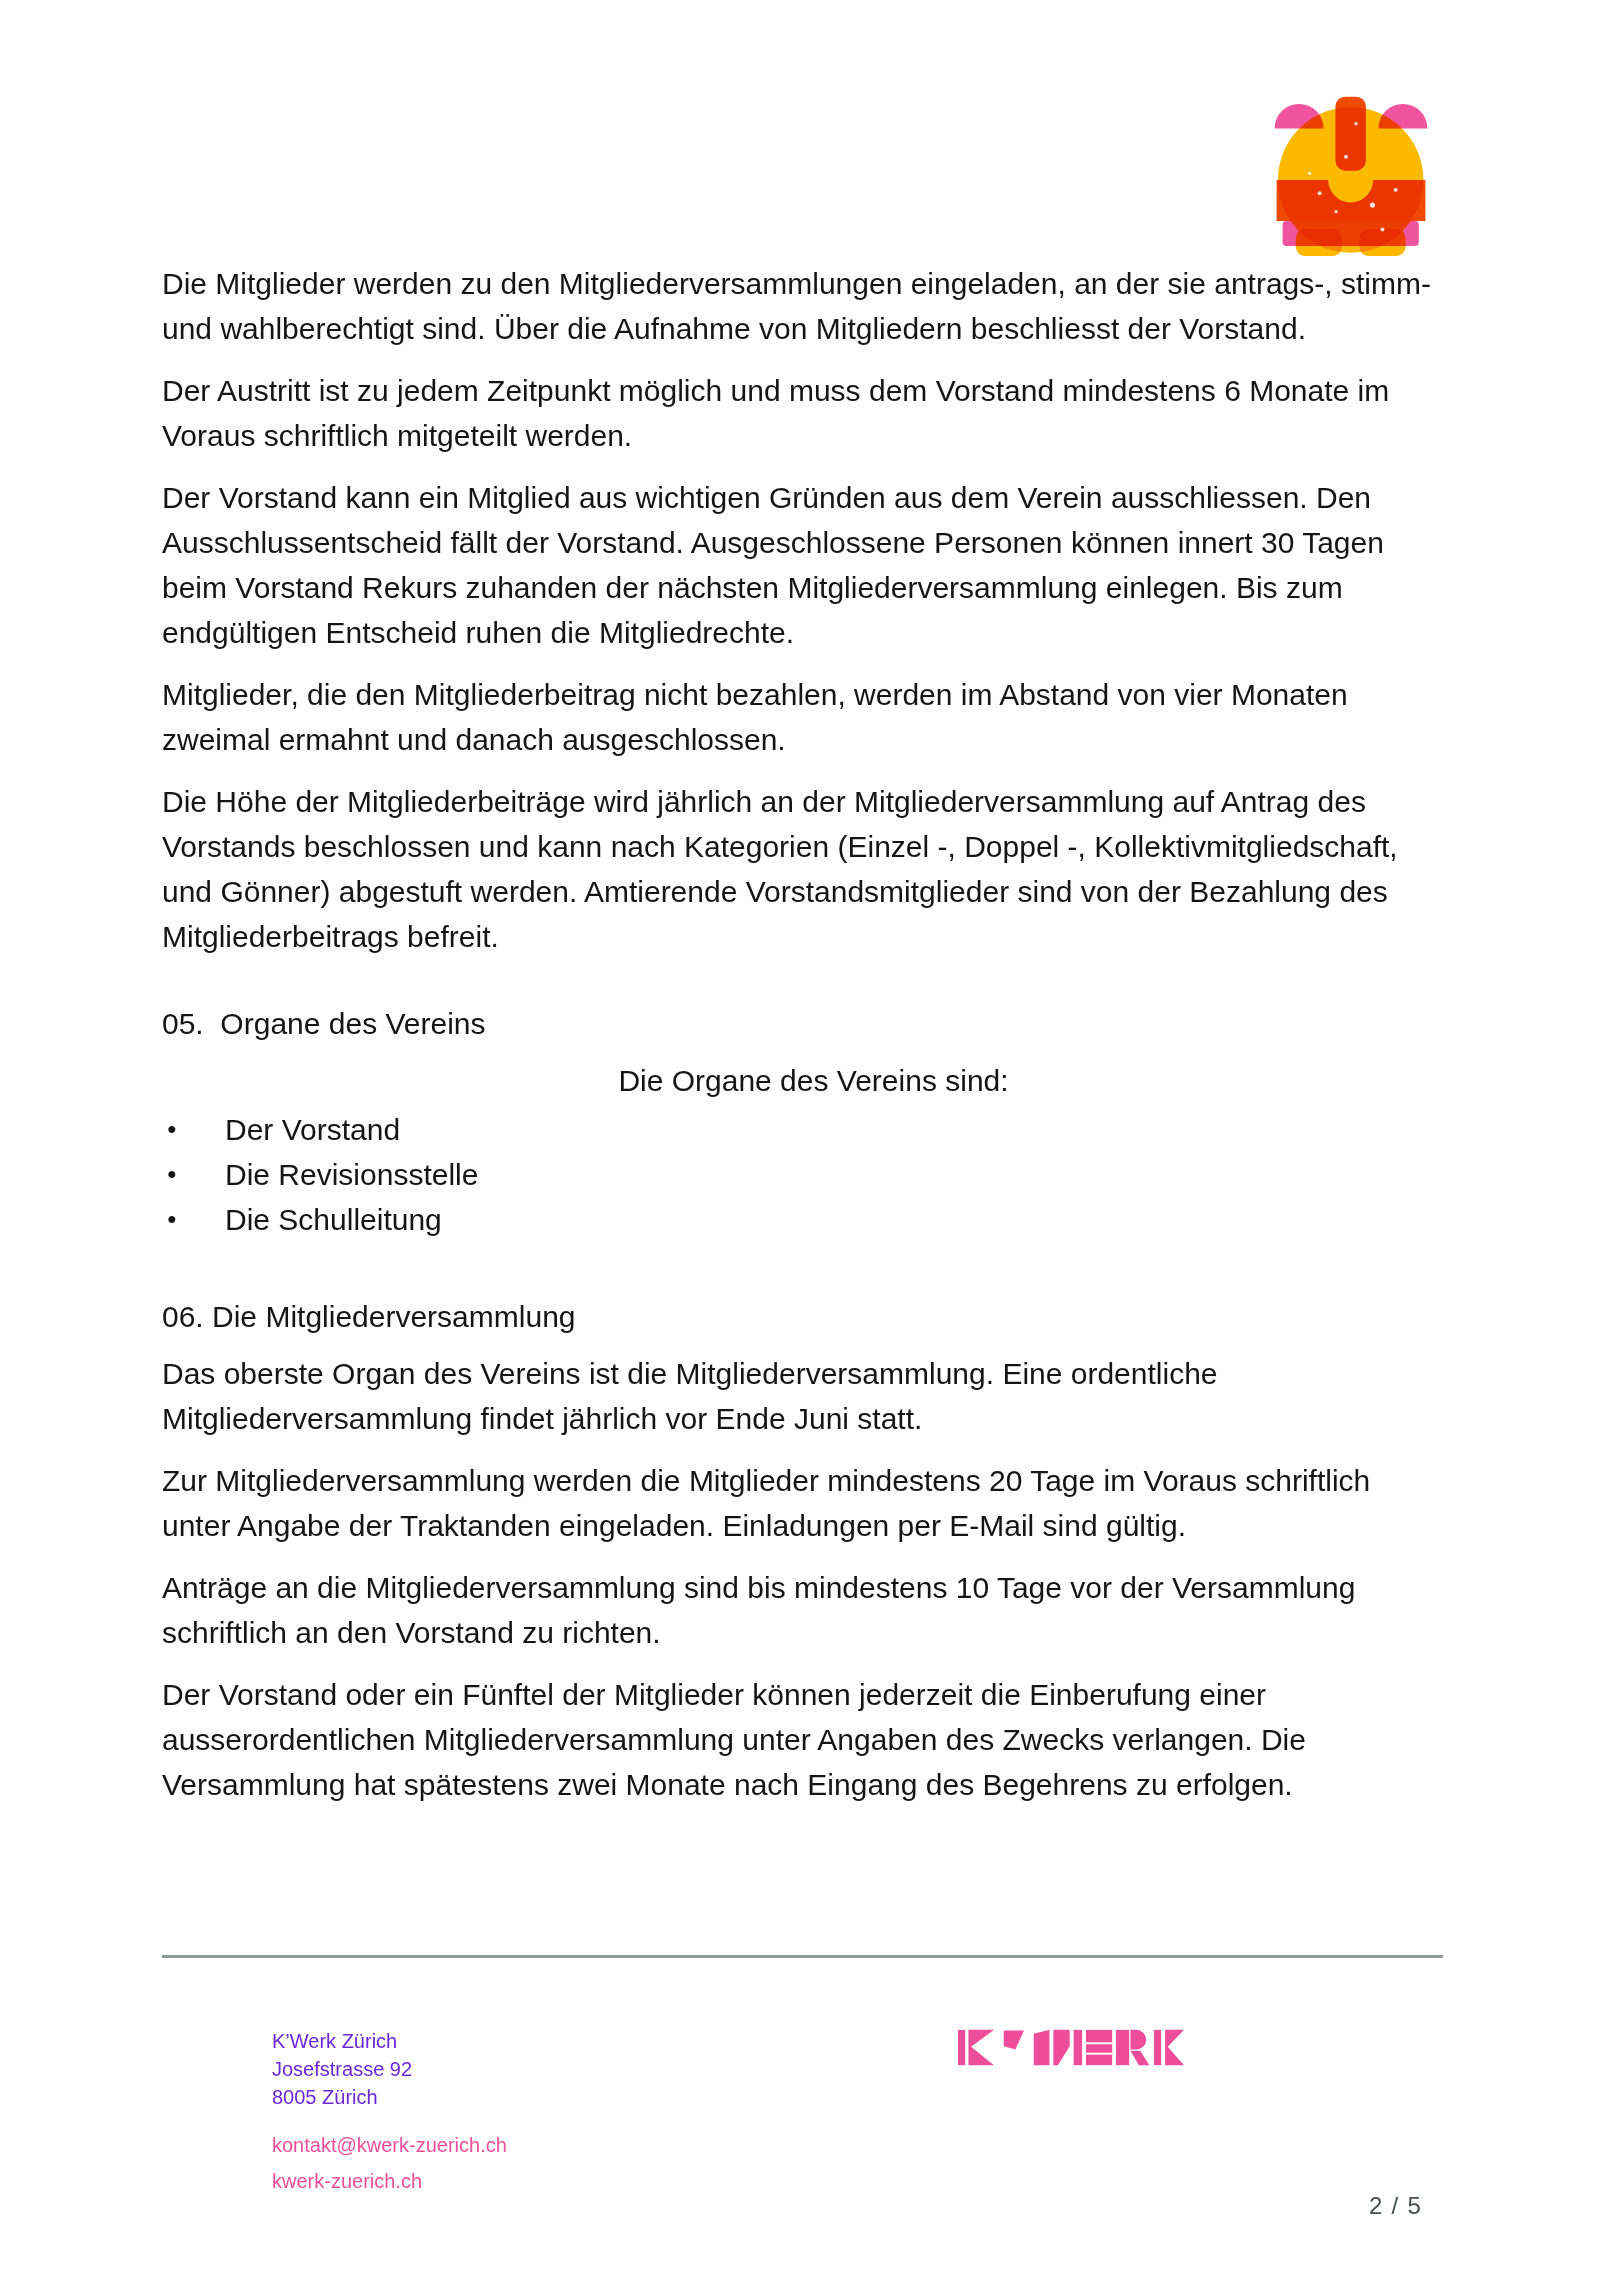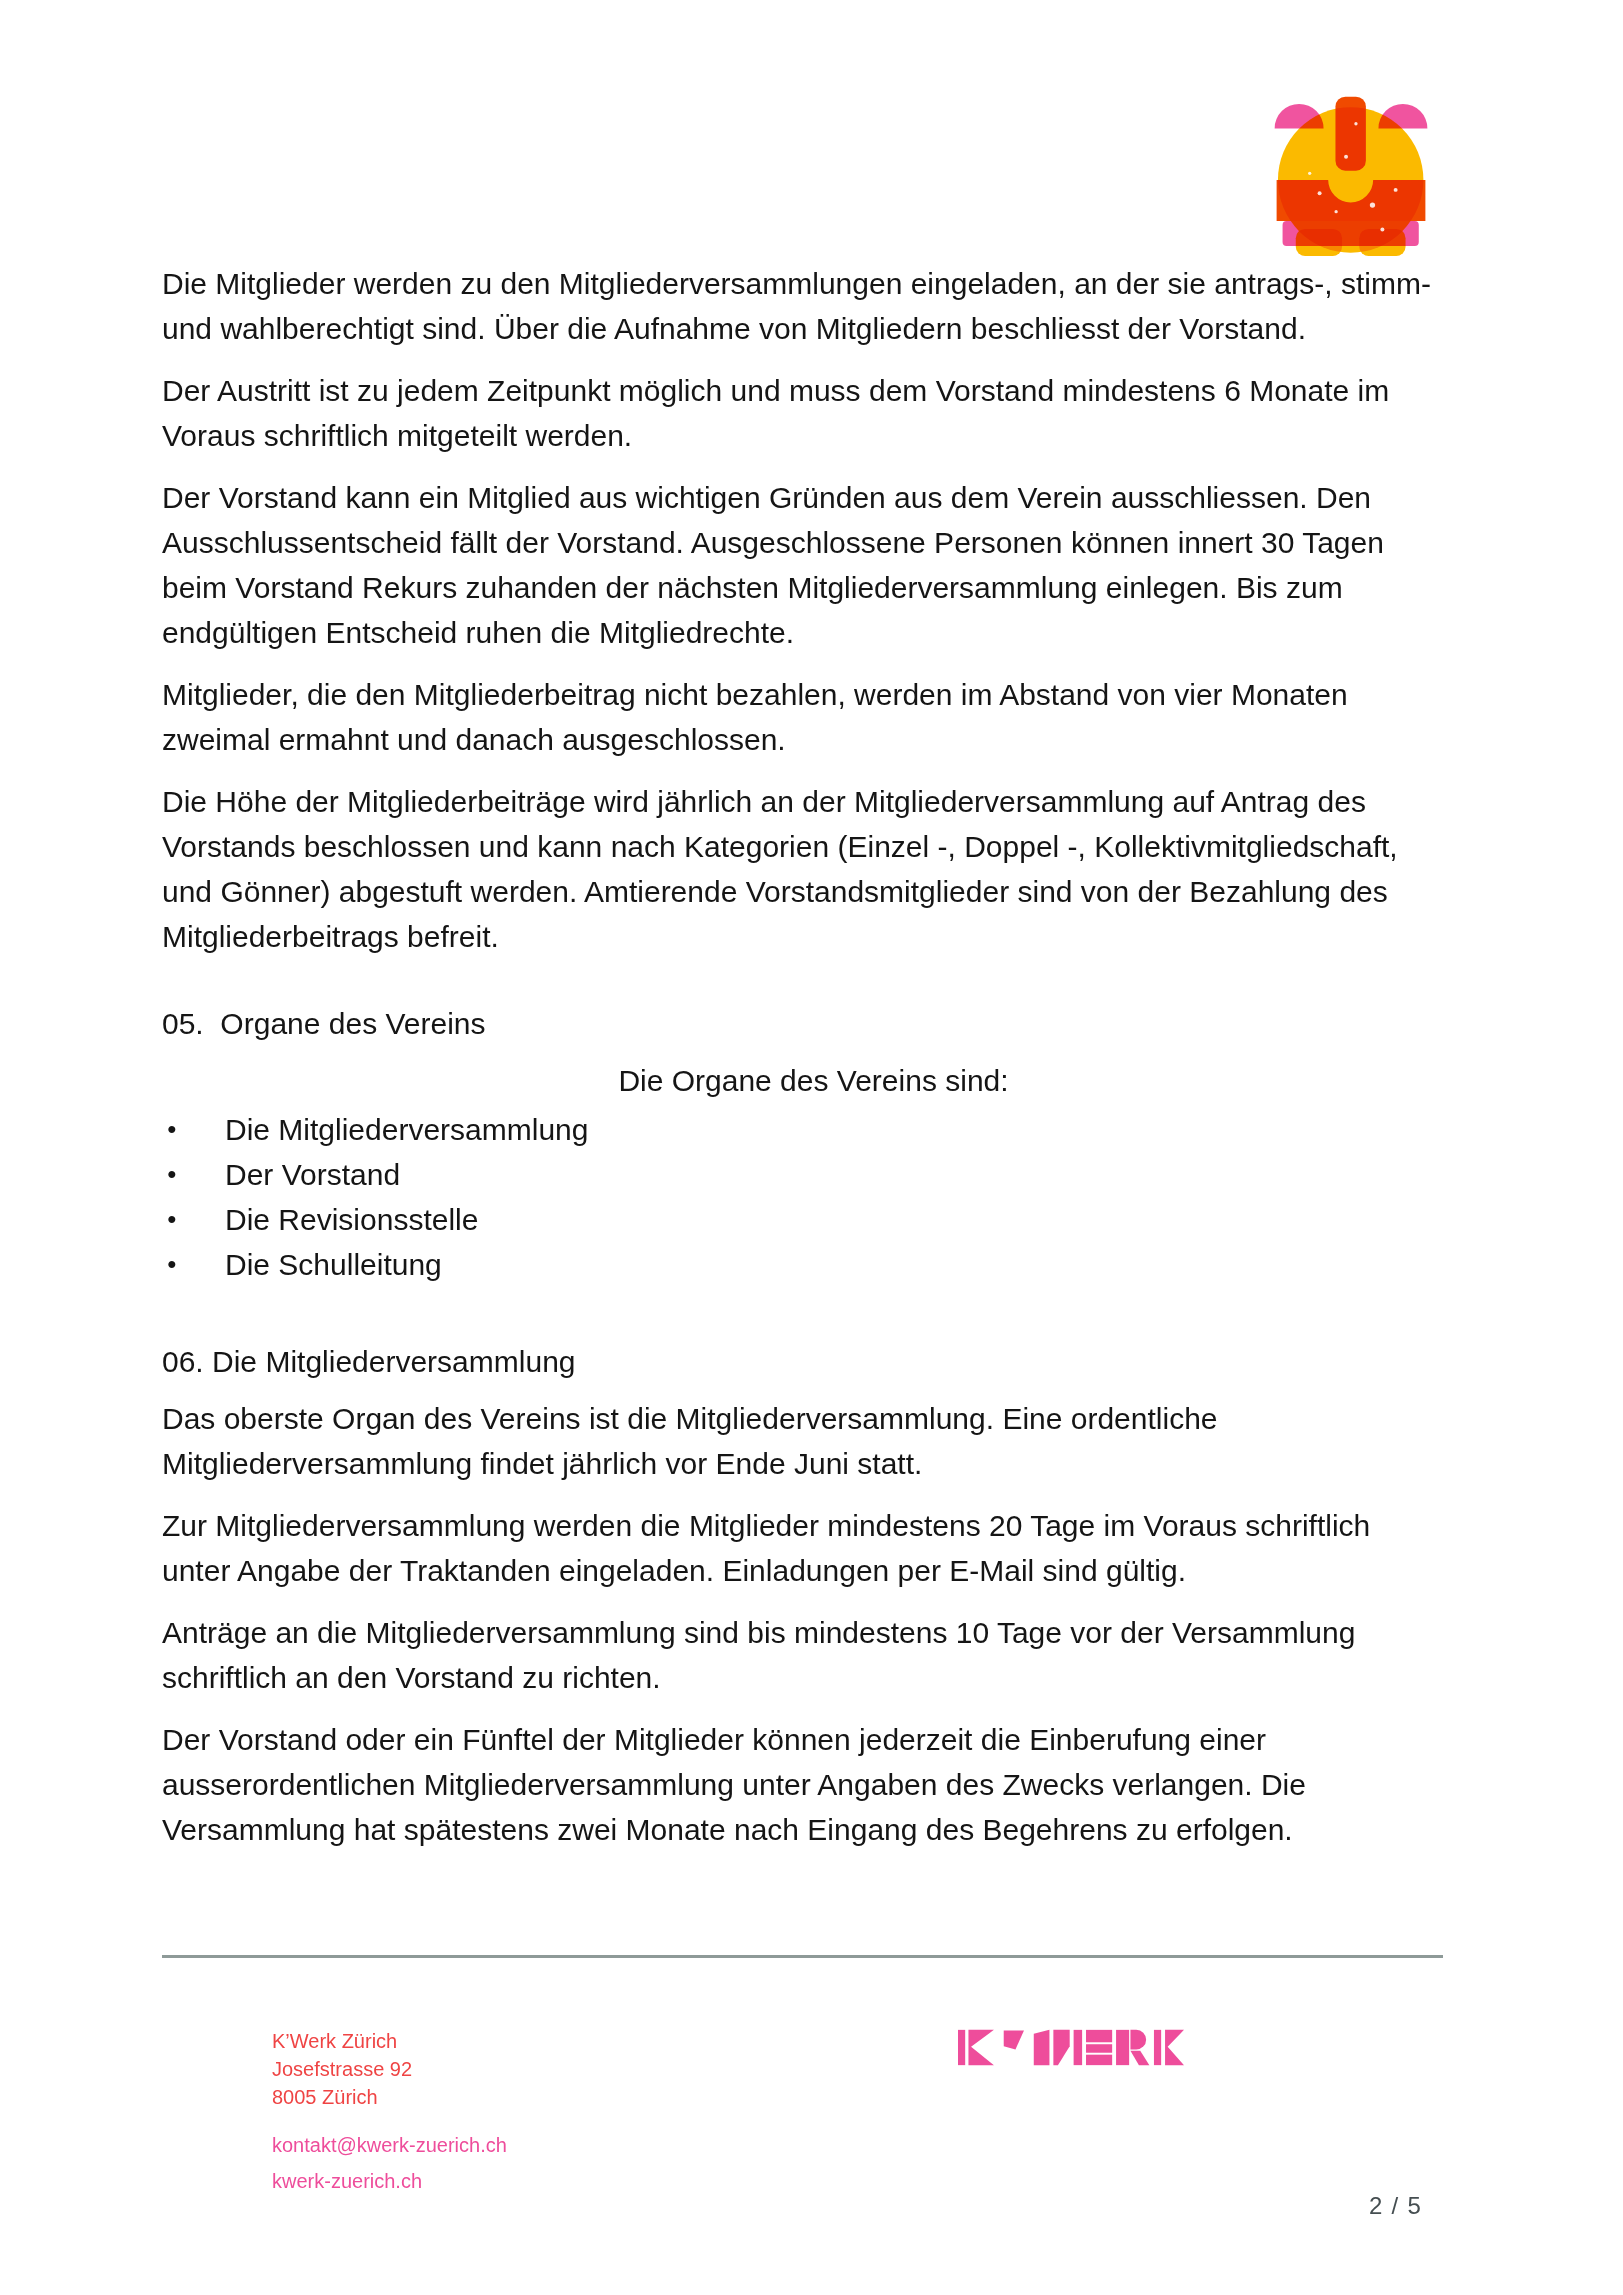--- a/index.html
+++ b/index.html
@@ -21,21 +21,21 @@
   .intro{margin:0 0 3.3px 0;text-align:center;}
   ul.organ-list{list-style:none;margin:0 0 0 0;padding:0;}
   ul.organ-list li{position:relative;padding-left:63px;}
   ul.organ-list li::before{
     content:"\2022";position:absolute;left:5.2px;top:0;font-size:26px;
   }
   
   .divider{position:absolute;left:162px;top:1955px;width:1281px;height:3.3px;background:#8e9a98;}
   .footer-address{
     position:absolute;left:272px;top:2027px;
-    font-size:20px;line-height:28px;color:#ef4444;white-space:pre-line;
+    font-size:20px;line-height:28px;color:#6d28d9;white-space:pre-line;
   }
   .footer-contact{
     position:absolute;left:272px;top:2127px;
     font-size:20px;line-height:36px;color:#ee4d9b;white-space:pre-line;
   }
   .wordmark{position:absolute;left:958px;top:2029px;width:226px;height:37px;}
   .page-number{
     position:absolute;left:1369px;top:2192px;
     font-size:24px;color:#454e51;letter-spacing:1.3px;
   }
@@ -80,21 +80,20 @@
     <p class="para">Mitglieder, die den Mitgliederbeitrag nicht bezahlen, werden im Abstand von vier Monaten
 zweimal ermahnt und danach ausgeschlossen.</p>
     <p class="para">Die Höhe der Mitgliederbeiträge wird jährlich an der Mitgliederversammlung auf Antrag des
 Vorstands beschlossen und kann nach Kategorien (Einzel -, Doppel -, Kollektivmitgliedschaft,
 und Gönner) abgestuft werden. Amtierende Vorstandsmitglieder sind von der Bezahlung des
 Mitgliederbeitrags befreit.</p>
 
     <div class="heading h05">05.  Organe des Vereins</div>
     <p class="para intro">Die Organe des Vereins sind:</p>
     <ul class="organ-list">
-      <li>Die Mitgliederversammlung</li>
       <li>Der Vorstand</li>
       <li>Die Revisionsstelle</li>
       <li>Die Schulleitung</li>
     </ul>
 
     <div class="heading h06">06. Die Mitgliederversammlung</div>
     <p class="para">Das oberste Organ des Vereins ist die Mitgliederversammlung. Eine ordentliche
 Mitgliederversammlung findet jährlich vor Ende Juni statt.</p>
     <p class="para">Zur Mitgliederversammlung werden die Mitglieder mindestens 20 Tage im Voraus schriftlich
 unter Angabe der Traktanden eingeladen. Einladungen per E-Mail sind gültig.</p>

